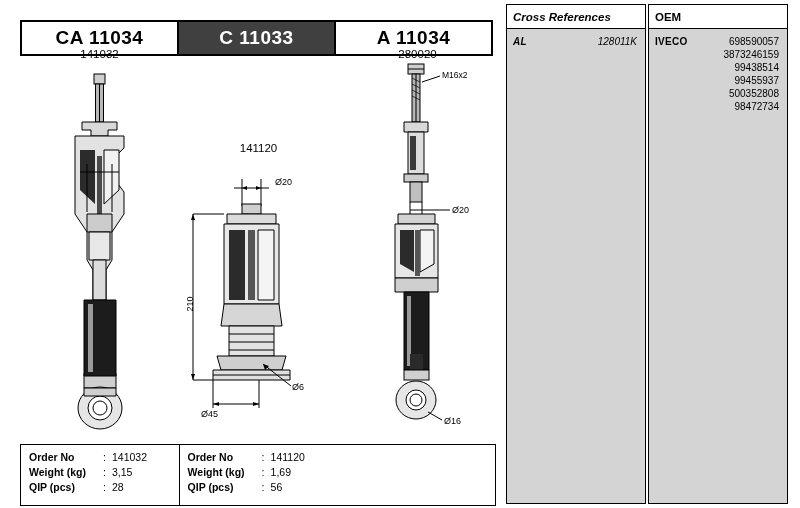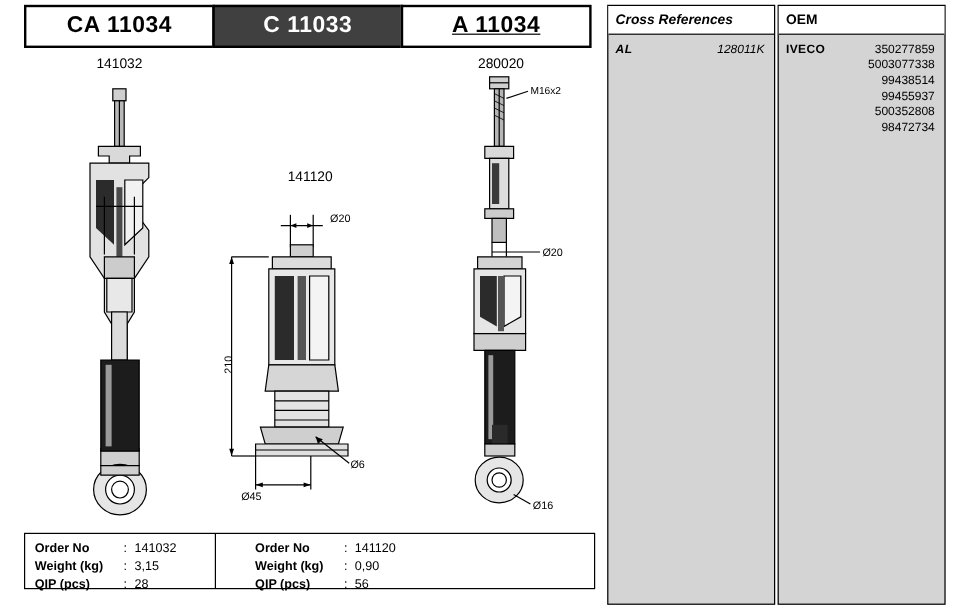--- a/index.html
+++ b/index.html
@@ -2,39 +2,39 @@
 <html><head>
 <meta charset="utf-8">
 <style>
   html,body{margin:0;padding:0;background:#fff;}
   body{width:800px;height:508px;font-family:"Liberation Sans",sans-serif;color:#000;position:relative;overflow:hidden;}
   .page{position:absolute;left:0;top:0;width:800px;height:508px;}
 
   
   .left-area{position:absolute;left:20px;top:4px;width:475px;height:500px;}
 
-  .panel-headers{position:absolute;left:0;top:0;width:475px;height:24px;display:flex;text-align:right;}
+  .panel-headers{position:absolute;left:0;top:16px;width:475px;height:24px;display:flex;text-align:right;}
   .ph{position:relative;height:36px;box-sizing:border-box;border:2px solid #000;display:flex;align-items:center;justify-content:center;font-size:19px;font-weight:bold;letter-spacing:0.5px;}
   .ph.w1{width:159px;background:#fff;color:#000;}
   .ph.w2{width:159px;background:#404040;color:#fff;margin-left:-2px;}
-  .ph.w3{width:159px;background:#fff;color:#000;margin-left:-2px;text-decoration:underline;}
+  .ph.w3{width:159px;background:#fff;color:#000;margin-left:-2px;}
 
   .colnum{position:absolute;font-size:11.5px;text-align:center;}
   .c1num{left:0;top:44px;width:159px;}
   .c2num{left:159px;top:138px;width:159px;}
   .c3num{left:318px;top:44px;width:159px;}
 
   
   .draw{position:absolute;top:60px;height:370px;}
   .d1{left:0;width:159px;}
   .d2{left:159px;width:159px;}
   .d3{left:318px;width:159px;}
 
   
-  .spec-table{position:absolute;left:0;top:440px;width:476px;height:47px;border:1px solid #000;box-sizing:border-box;display:flex;gap:25px;}
+  .spec-table{position:absolute;left:0;top:440px;width:476px;height:62px;border:1px solid #000;box-sizing:border-box;display:flex;}
   .spec-col{width:158.6px;box-sizing:border-box;padding:5px 0 0 8px;border-right:1px solid #000;position:relative;}
   .spec-col:last-child{border-right:none;}
   .spec-line{font-size:10.5px;line-height:15px;white-space:nowrap;}
   .spec-label{display:inline-block;width:74px;font-weight:bold;}
   .spec-sep{display:inline-block;width:9px;}
 
   
   .rt{position:absolute;top:4px;box-sizing:border-box;border:1px solid #000;background:#d4d4d4;}
   .rt-cross{left:506px;width:140px;height:500px;font-style:italic;}
   .rt-oem{left:648px;width:140px;height:500px;}
@@ -208,21 +208,21 @@
     </div>
 
     <div class="spec-table">
       <div class="spec-col">
         <div class="spec-line"><span class="spec-label">Order No</span><span class="spec-sep">:</span><span>141032</span></div>
         <div class="spec-line"><span class="spec-label">Weight (kg)</span><span class="spec-sep">:</span><span>3,15</span></div>
         <div class="spec-line"><span class="spec-label">QIP (pcs)</span><span class="spec-sep">:</span><span>28</span></div>
       </div>
       <div class="spec-col">
         <div class="spec-line"><span class="spec-label">Order No</span><span class="spec-sep">:</span><span>141120</span></div>
-        <div class="spec-line"><span class="spec-label">Weight (kg)</span><span class="spec-sep">:</span><span>0,90</span></div>
+        <div class="spec-line"><span class="spec-label">Weight (kg)</span><span class="spec-sep">:</span><span>1,69</span></div>
         <div class="spec-line"><span class="spec-label">QIP (pcs)</span><span class="spec-sep">:</span><span>56</span></div>
       </div>
     </div>
   </div>
 
   <div class="rt rt-cross">
     <div class="rt-head">Cross References</div>
     <div class="rt-body">
       <div class="rt-row">
         <span class="rt-brand">AL</span>
@@ -232,22 +232,22 @@
       </div>
     </div>
   </div>
 
   <div class="rt rt-oem">
     <div class="rt-head">OEM</div>
     <div class="rt-body">
       <div class="rt-row">
         <span class="rt-brand">IVECO</span>
         <span class="rt-codes">
-          <div class="rt-code">350277859</div>
-          <div class="rt-code">5003077338</div>
+          <div class="rt-code">698590057</div>
+          <div class="rt-code">3873246159</div>
           <div class="rt-code">99438514</div>
           <div class="rt-code">99455937</div>
           <div class="rt-code">500352808</div>
           <div class="rt-code">98472734</div>
         </span>
       </div>
     </div>
   </div>
 
 </div>

